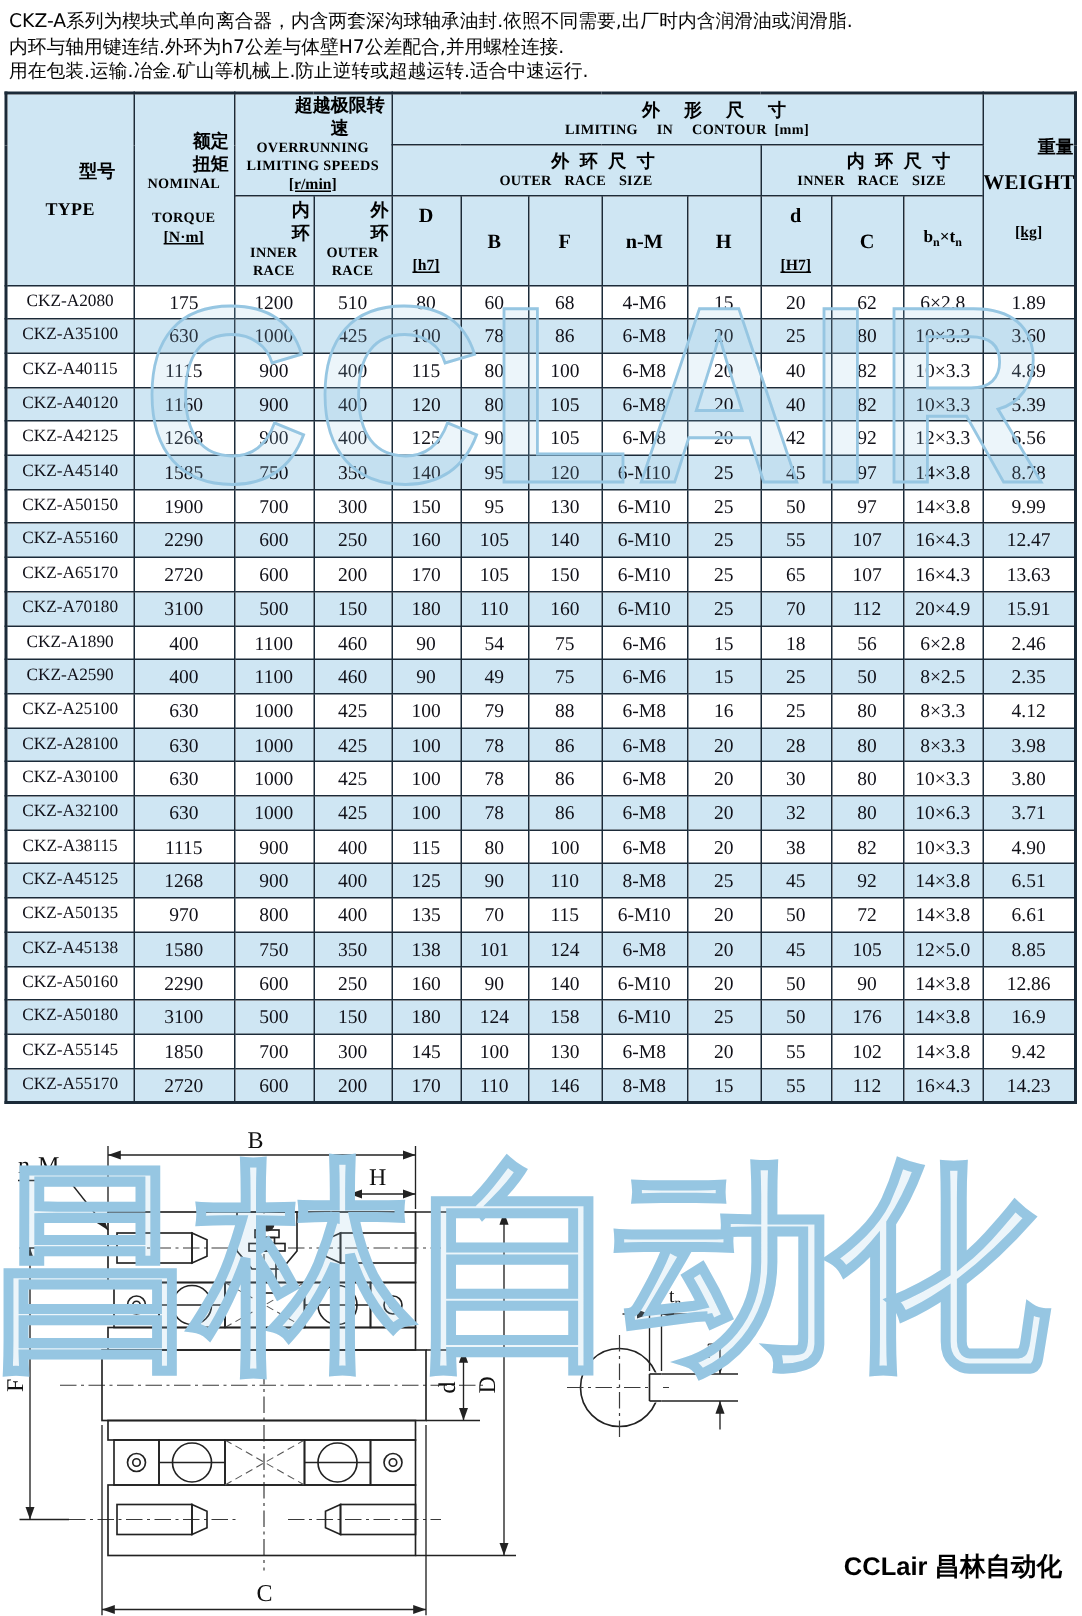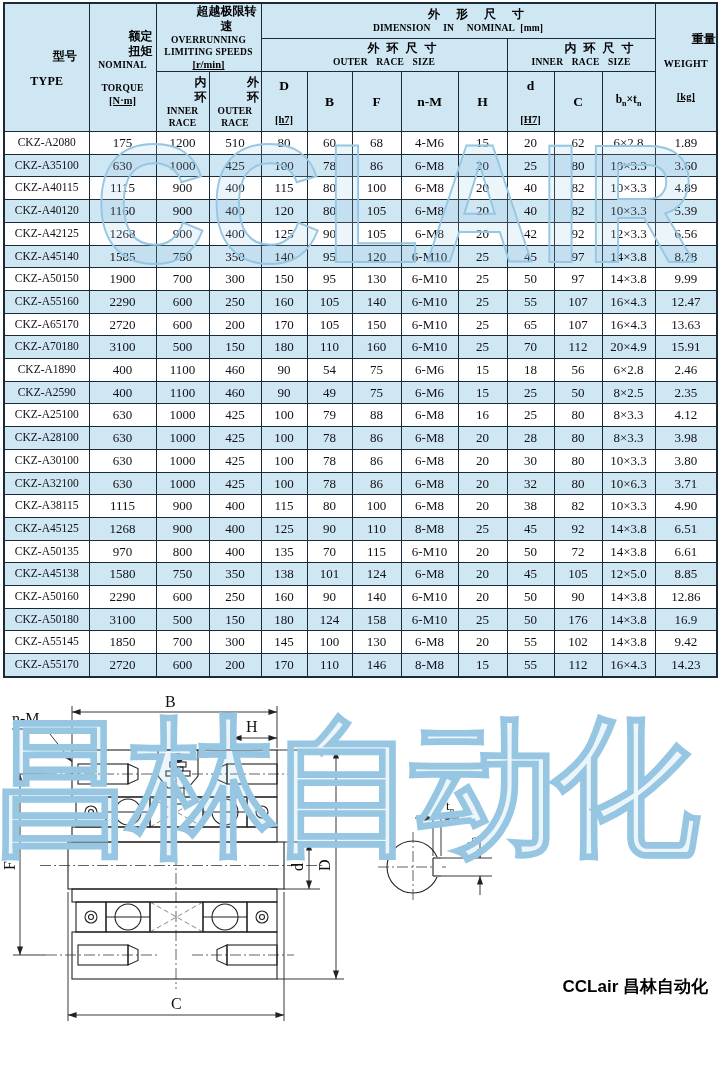--- a/index.html
+++ b/index.html
@@ -43,20 +43,25 @@
   .thin{stroke:#555;stroke-width:0.7;}
   text.dlabel{font-family:"Liberation Serif",serif;font-size:16px;fill:#111;}
   text.dsub{font-family:"Liberation Serif",serif;font-size:13px;fill:#111;}
   text.logo{font-family:"Liberation Sans","DejaVu Sans",sans-serif;font-weight:bold;font-size:17px;fill:#000;}
 </style>
 </head>
 <body>
 
 <div class="page">
 
+  <div class="intro">
+    <div>CKZ-A系列为楔块式单向离合器，内含两套深沟球轴承油封.依照不同需要,出厂时内含润滑油或润滑脂.</div>
+    <div>内环与轴用键连结.外环为h7公差与体壁H7公差配合,并用螺栓连接.</div>
+    <div>用在包装.运输.冶金.矿山等机械上.防止逆转或超越运转.适合中速运行.</div>
+  </div>
 
   <div class="table-wrap">
     <div class="wm wm-table">CCLAIR</div>
     <table class="spec">
       <colgroup>
         <col style="width:85px">
           <col style="width:67px">
           <col style="width:53px">
           <col style="width:52px">
         <col style="width:46px">
@@ -82,25 +87,25 @@
             <div class="unit">[N·m]</div>
           </th>
           <th colspan="2" rowspan="2">
             <div class="cn">超越极限转速</div>
             <div class="en">OVERRUNNING</div>
             <div class="en">LIMITING SPEEDS</div>
             <div class="unit">[r/min]</div>
           </th>
           <th colspan="8">
             <div class="cn cnsp">外形尺寸</div>
-            <div class="en"><span class="ws">DIMENSION IN NOMINAL</span>&nbsp;&nbsp;<span>[mm]</span></div>
+            <div class="en"><span class="ws">LIMITING IN CONTOUR</span>&nbsp;&nbsp;<span>[mm]</span></div>
           </th>
           <th rowspan="3">
             <div class="cn">重量</div>
-            <div class="en gapt" style="font-size:10px">WEIGHT</div>
+            <div class="en gapt" style="font-size:14px">WEIGHT</div>
             <div class="unit gaps">[kg]</div>
           </th>
         </tr>
         <tr class="hr2">
           <th colspan="5">
             <div class="cn cnsp2">外环尺寸</div>
             <div class="en" style="word-spacing:6px">OUTER RACE SIZE</div>
           </th>
           <th colspan="3">
             <div class="cn cnsp2">内环尺寸</div>

